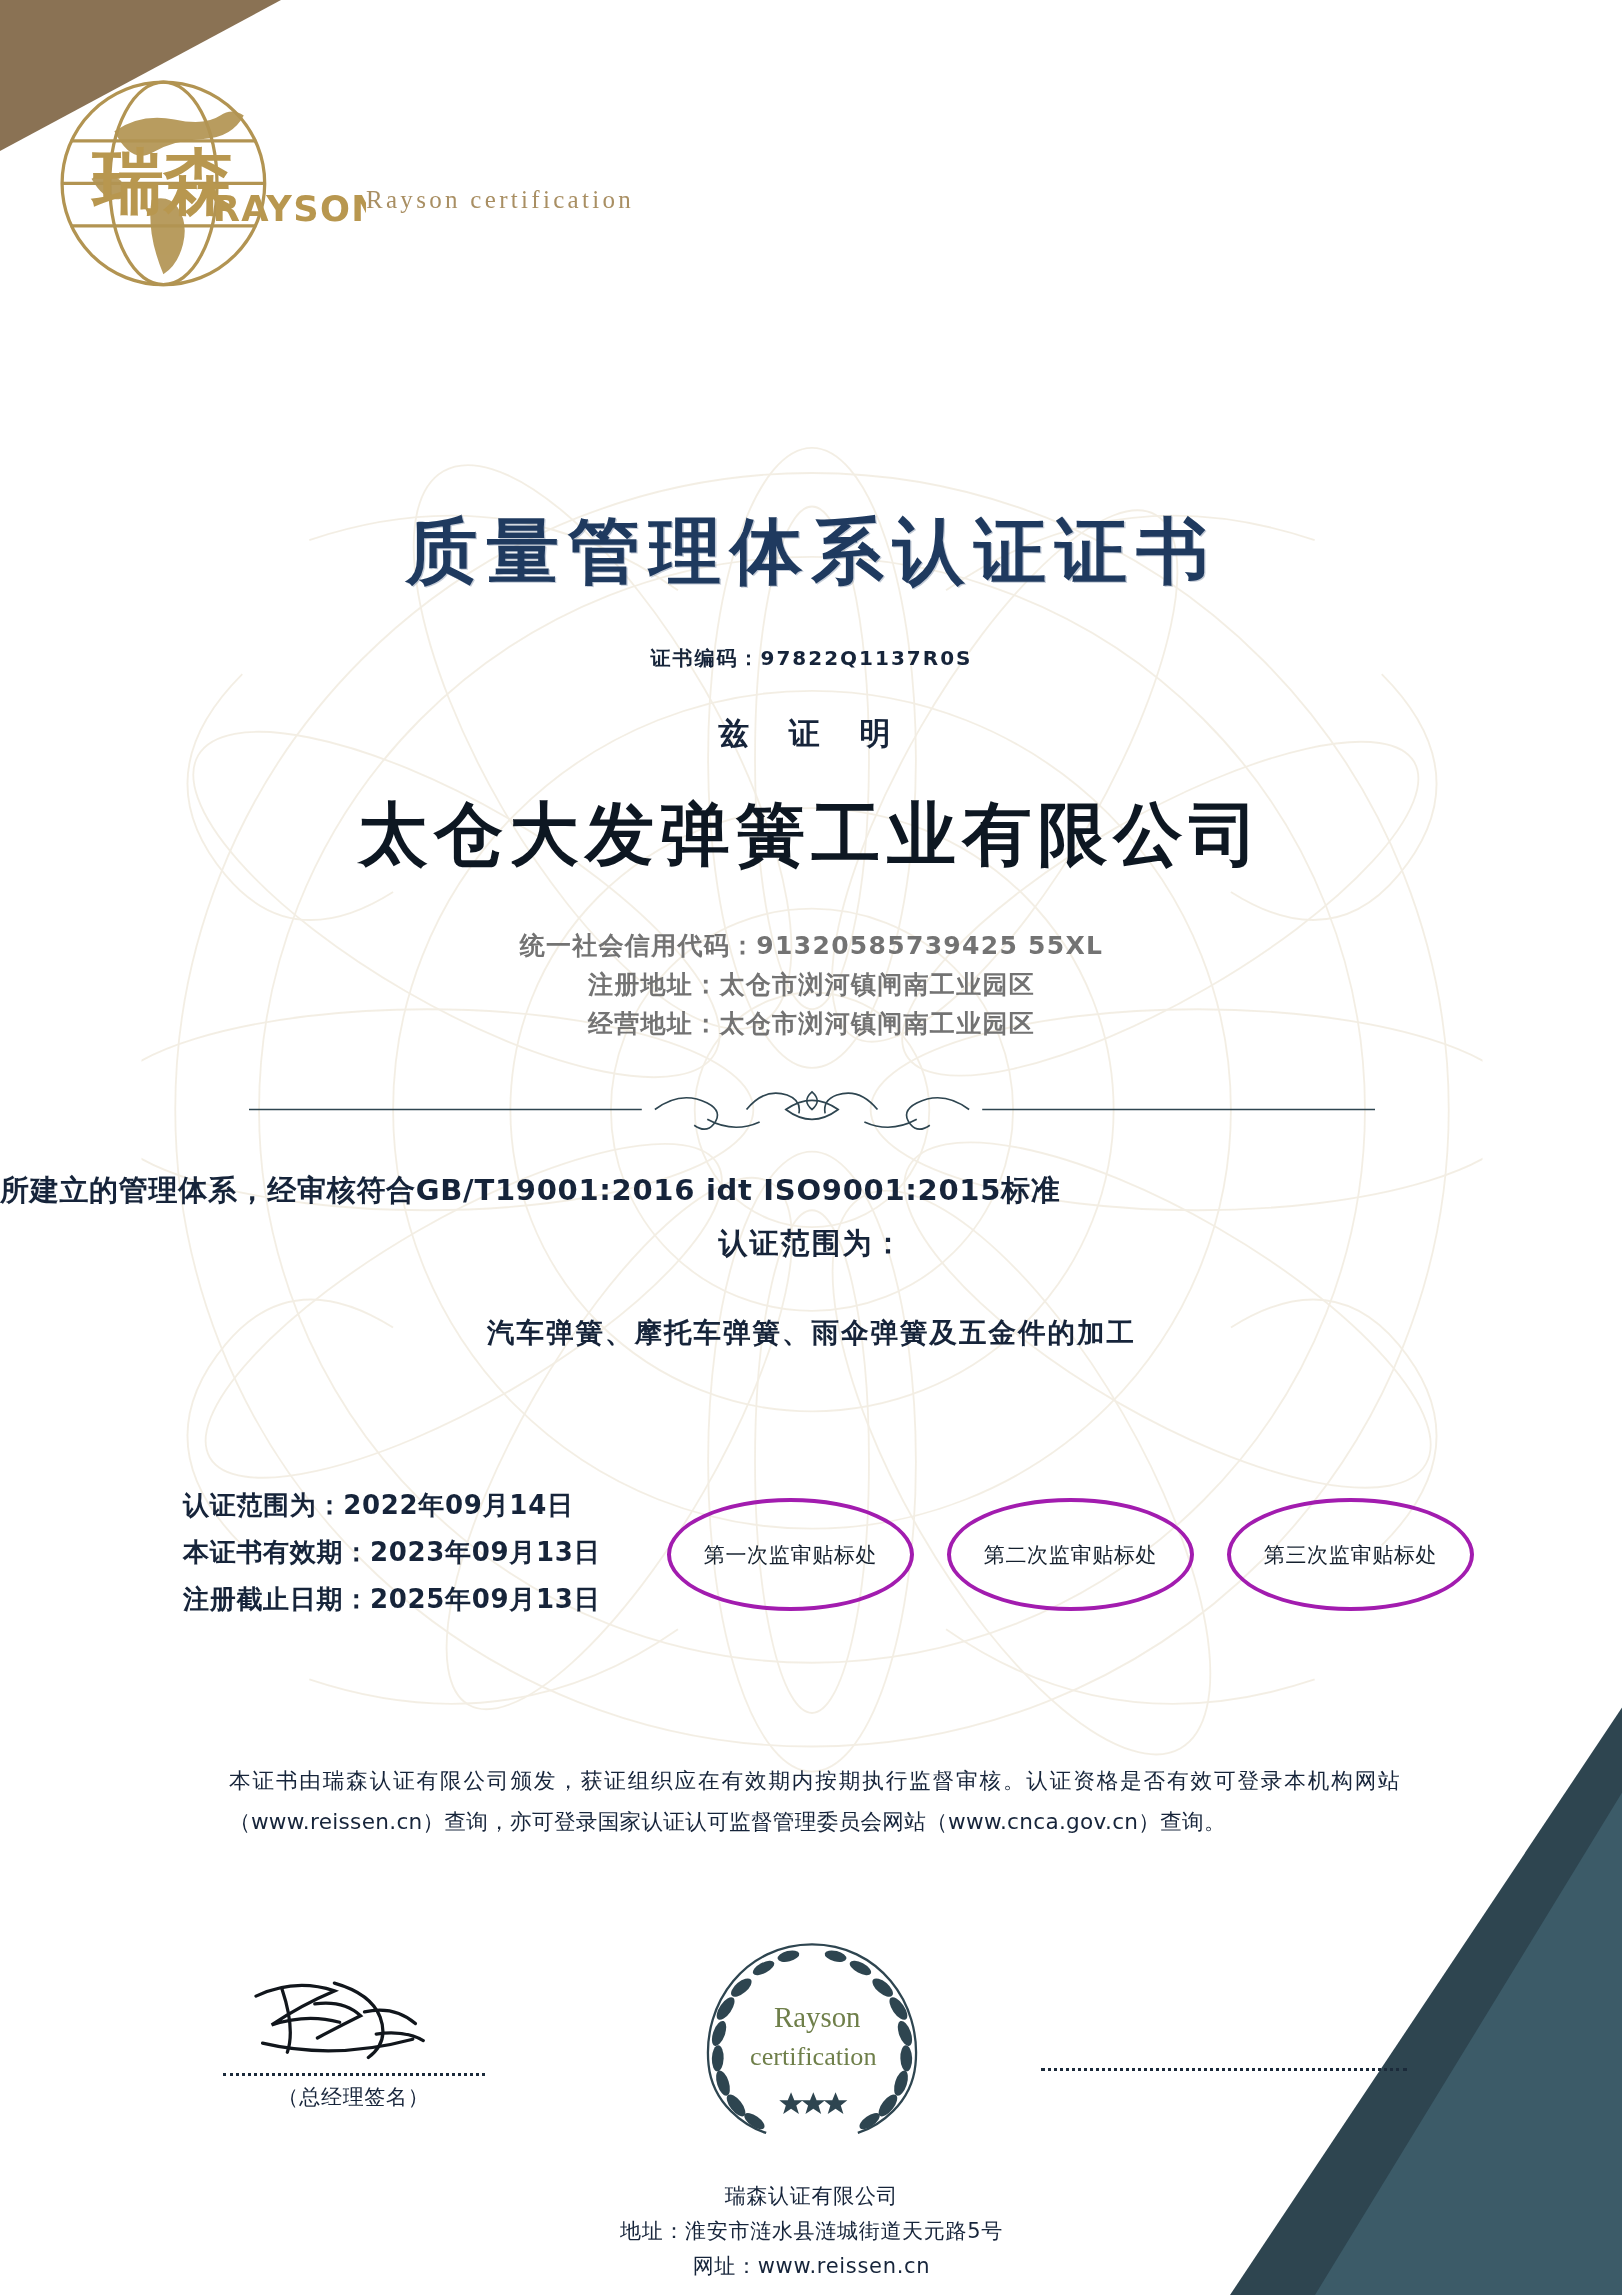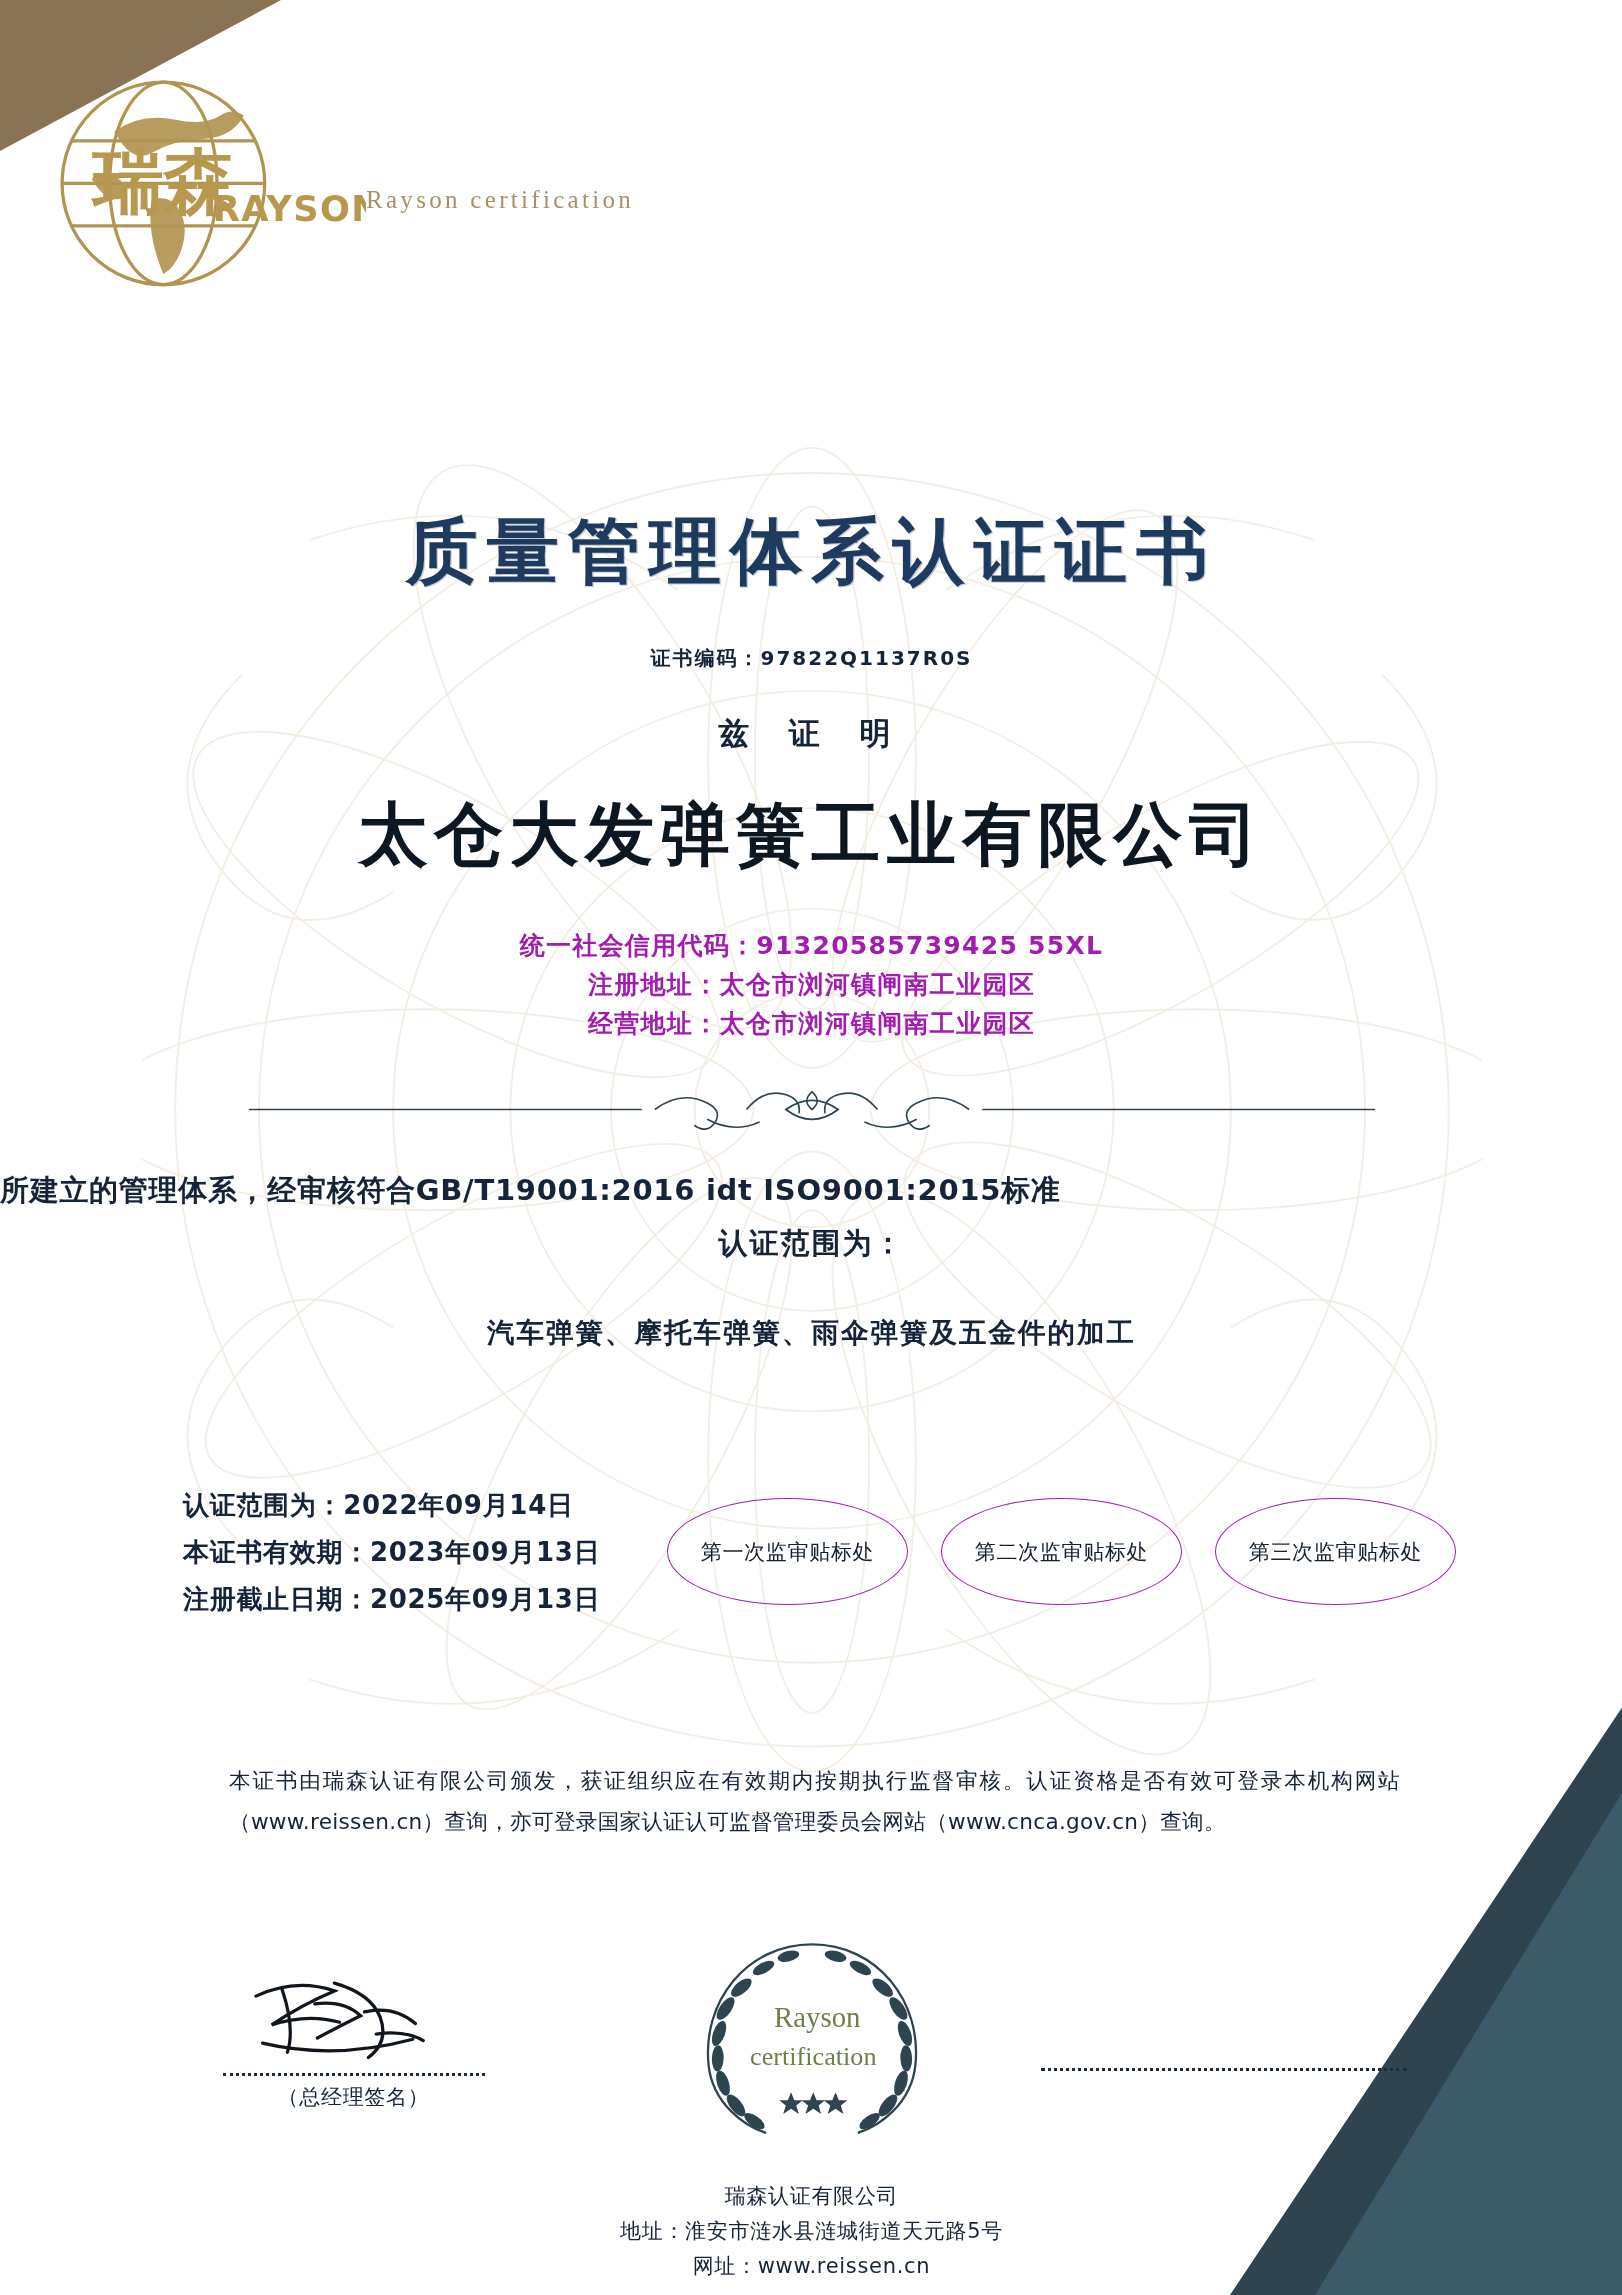--- a/index.html
+++ b/index.html
@@ -114,21 +114,21 @@
 
   .org-lines {
     position: absolute;
     top: 926px; left: 0; right: 0;
     text-align: center;
     font-family: "DejaVu Sans", "Liberation Sans", sans-serif;
     font-weight: bold;
     font-size: 25px;
     line-height: 39px;
     letter-spacing: 1.3px;
-    color: #a21caf;
+    color: #737373;
   }
 
   
   .divider {
     position: absolute;
     top: 1080px; left: 50%;
     transform: translateX(-50%);
     width: 1126px; height: 59px;
   }
 
@@ -178,21 +178,21 @@
 
   
   .ovals {
     position: absolute;
     top: 1498px; left: 667px;
     display: flex;
     gap: 33px;
   }
   .oval {
     width: 239px; height: 105px;
-    border: 1px solid #a21caf;
+    border: 4px solid #a21caf;
     border-radius: 50%;
     display: flex;
     align-items: center;
     justify-content: center;
     font-family: "DejaVu Sans", "Liberation Sans", sans-serif;
     font-size: 21px;
     letter-spacing: 0.7px;
     color: #14202e;
   }
 

